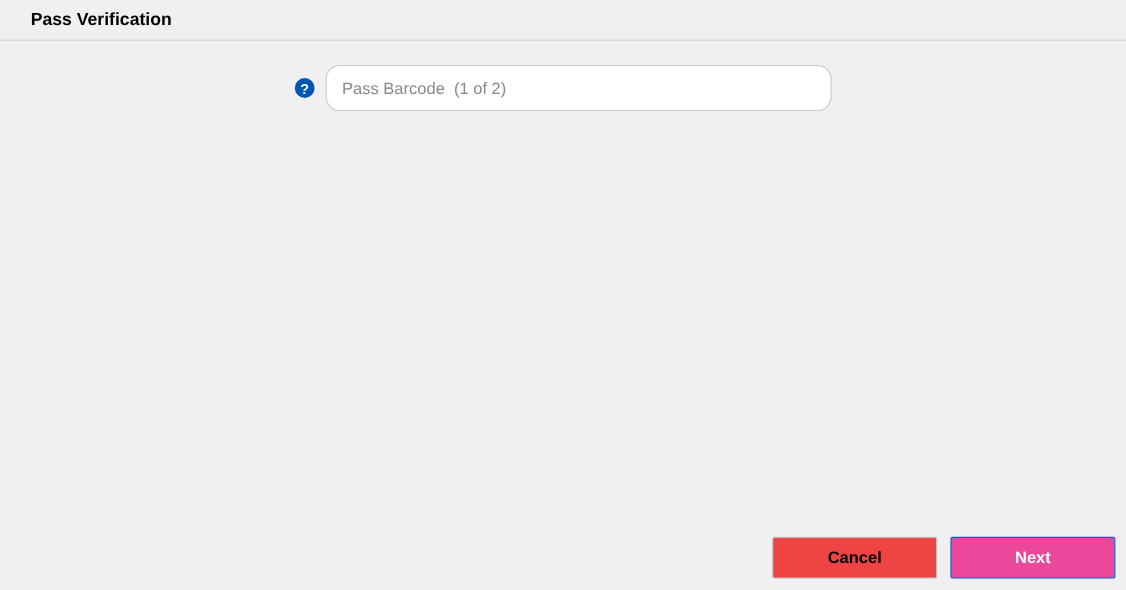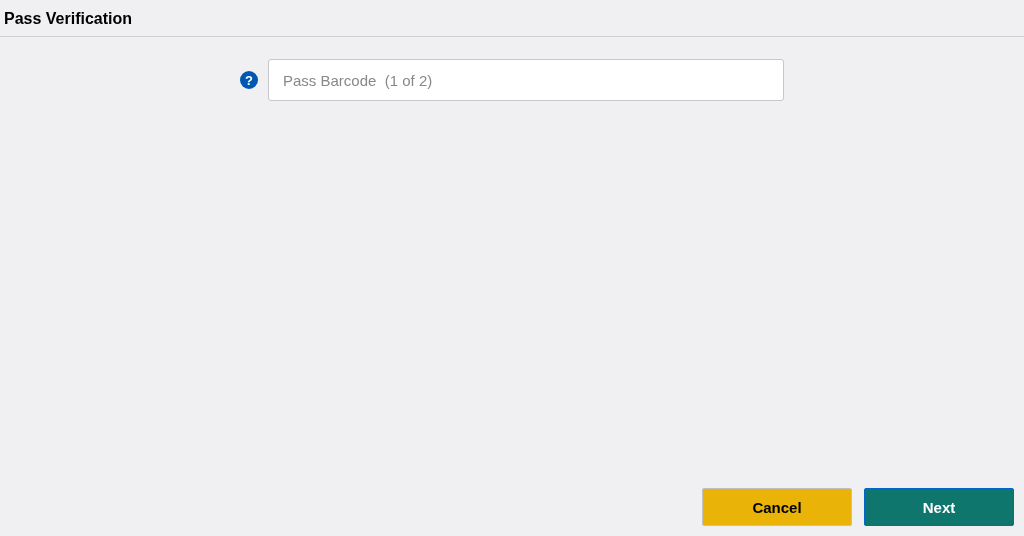--- a/index.html
+++ b/index.html
@@ -9,21 +9,21 @@
     }
     body {
       font-family: Arial, Helvetica, sans-serif;
       background: #f0f0f2;
       width: 1024px;
       height: 536px;
       position: relative;
       overflow: hidden;
     }
     .header {
-      padding: 10px 12px 8px 4px;
+      padding: 10px 12px 8px 28px;
       border-bottom: 1px solid #d0d0d0;
     }
     .header-title {
       font-size: 16px;
       font-weight: bold;
       color: #000;
     }
     .content {
       padding-top: 22px;
       display: flex;
@@ -48,24 +48,24 @@
       color: #fff;
       display: flex;
       align-items: center;
       justify-content: center;
       font-size: 13px;
       font-weight: bold;
       cursor: pointer;
       flex-shrink: 0;
     }
     .barcode-input {
-      width: 516px;
+      width: 460px;
       height: 42px;
       border: 1px solid #c8c8c8;
-      border-radius: 3px;
+      border-radius: 13px;
       padding: 0 14px;
       font-size: 15px;
       color: #333;
       background: #fff;
       outline: none;
     }
     .barcode-input::placeholder {
       color: #888;
     }
     .footer {
@@ -80,26 +80,26 @@
       height: 38px;
       border-radius: 2px;
       font-size: 15px;
       font-weight: bold;
       cursor: pointer;
       display: flex;
       align-items: center;
       justify-content: center;
     }
     .btn-cancel {
-      background: #eab308;
+      background: #ef4444;
       border: 1px solid #c0c0c0;
       color: #000;
     }
     .btn-next {
-      background: #0f766e;
+      background: #ec4899;
       border: 1px solid #0066cc;
       color: #fff;
     }
   </style>
 </head>
 <body>
 
 <div class="header">
   <div class="header-title">Pass Verification</div>
 </div>

